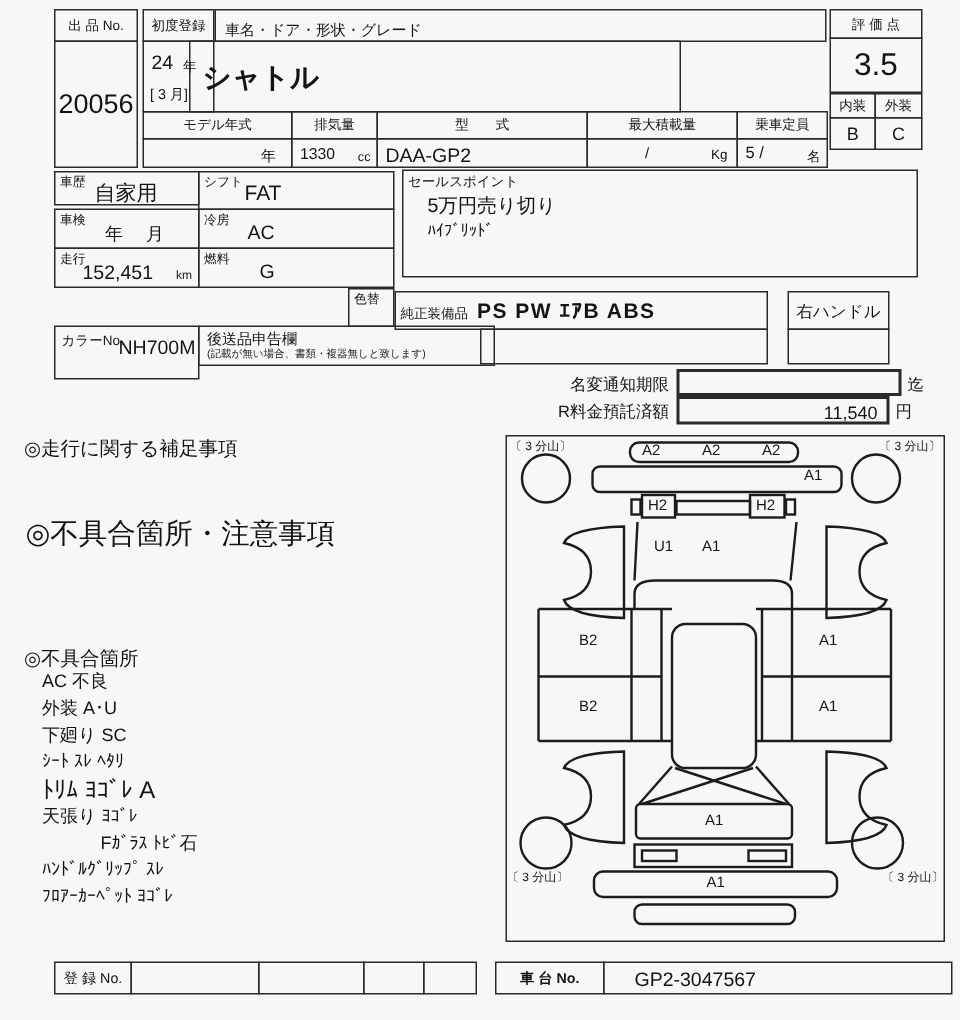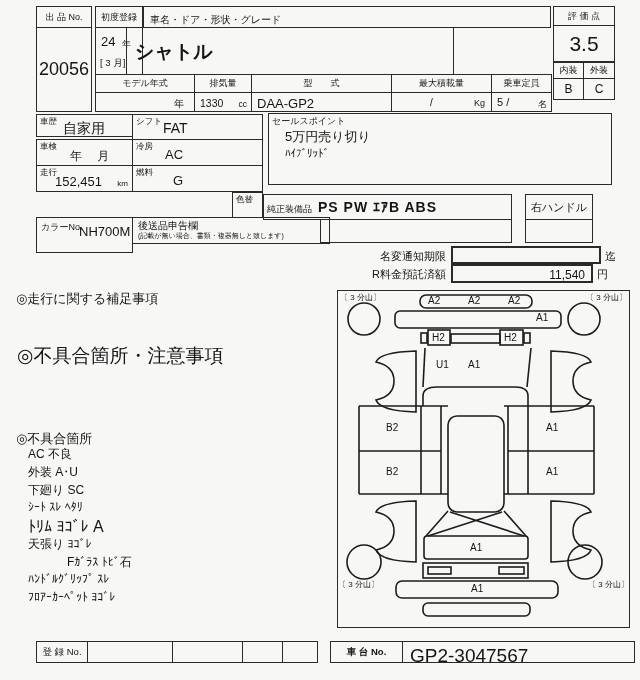--- a/index.html
+++ b/index.html
@@ -252,16 +252,16 @@
   </div>
   <div class="box" style="left:87px;top:641px;width:86px;height:22px;"></div>
   <div class="box" style="left:172px;top:641px;width:71px;height:22px;"></div>
   <div class="box" style="left:242px;top:641px;width:41px;height:22px;"></div>
   <div class="box" style="left:282px;top:641px;width:36px;height:22px;"></div>
 
   <div class="box cen" style="left:330px;top:641px;width:73px;height:22px;font-weight:bold;">
     <span style="font-size:9.5px;">車 台 No.</span>
   </div>
   <div class="box" style="left:402px;top:641px;width:233px;height:22px;">
-    <div class="txt" style="left:7px;top:3px;font-size:19px;">GP2-3047567</div>
+    <div class="txt" style="left:20px;top:3px;font-size:13px;">GP2-3047567</div>
   </div>
 
 </div>
 
 </body></html>

